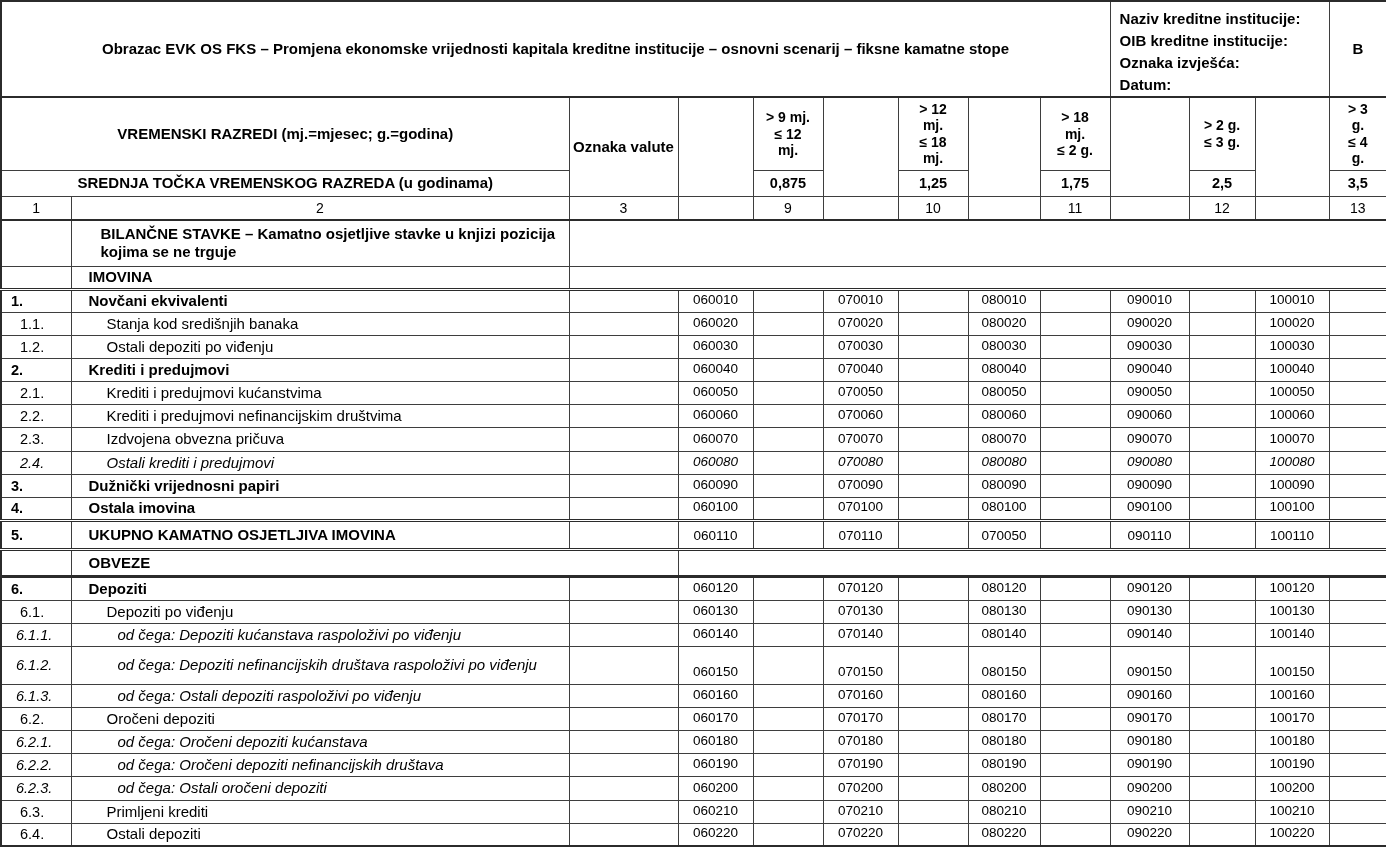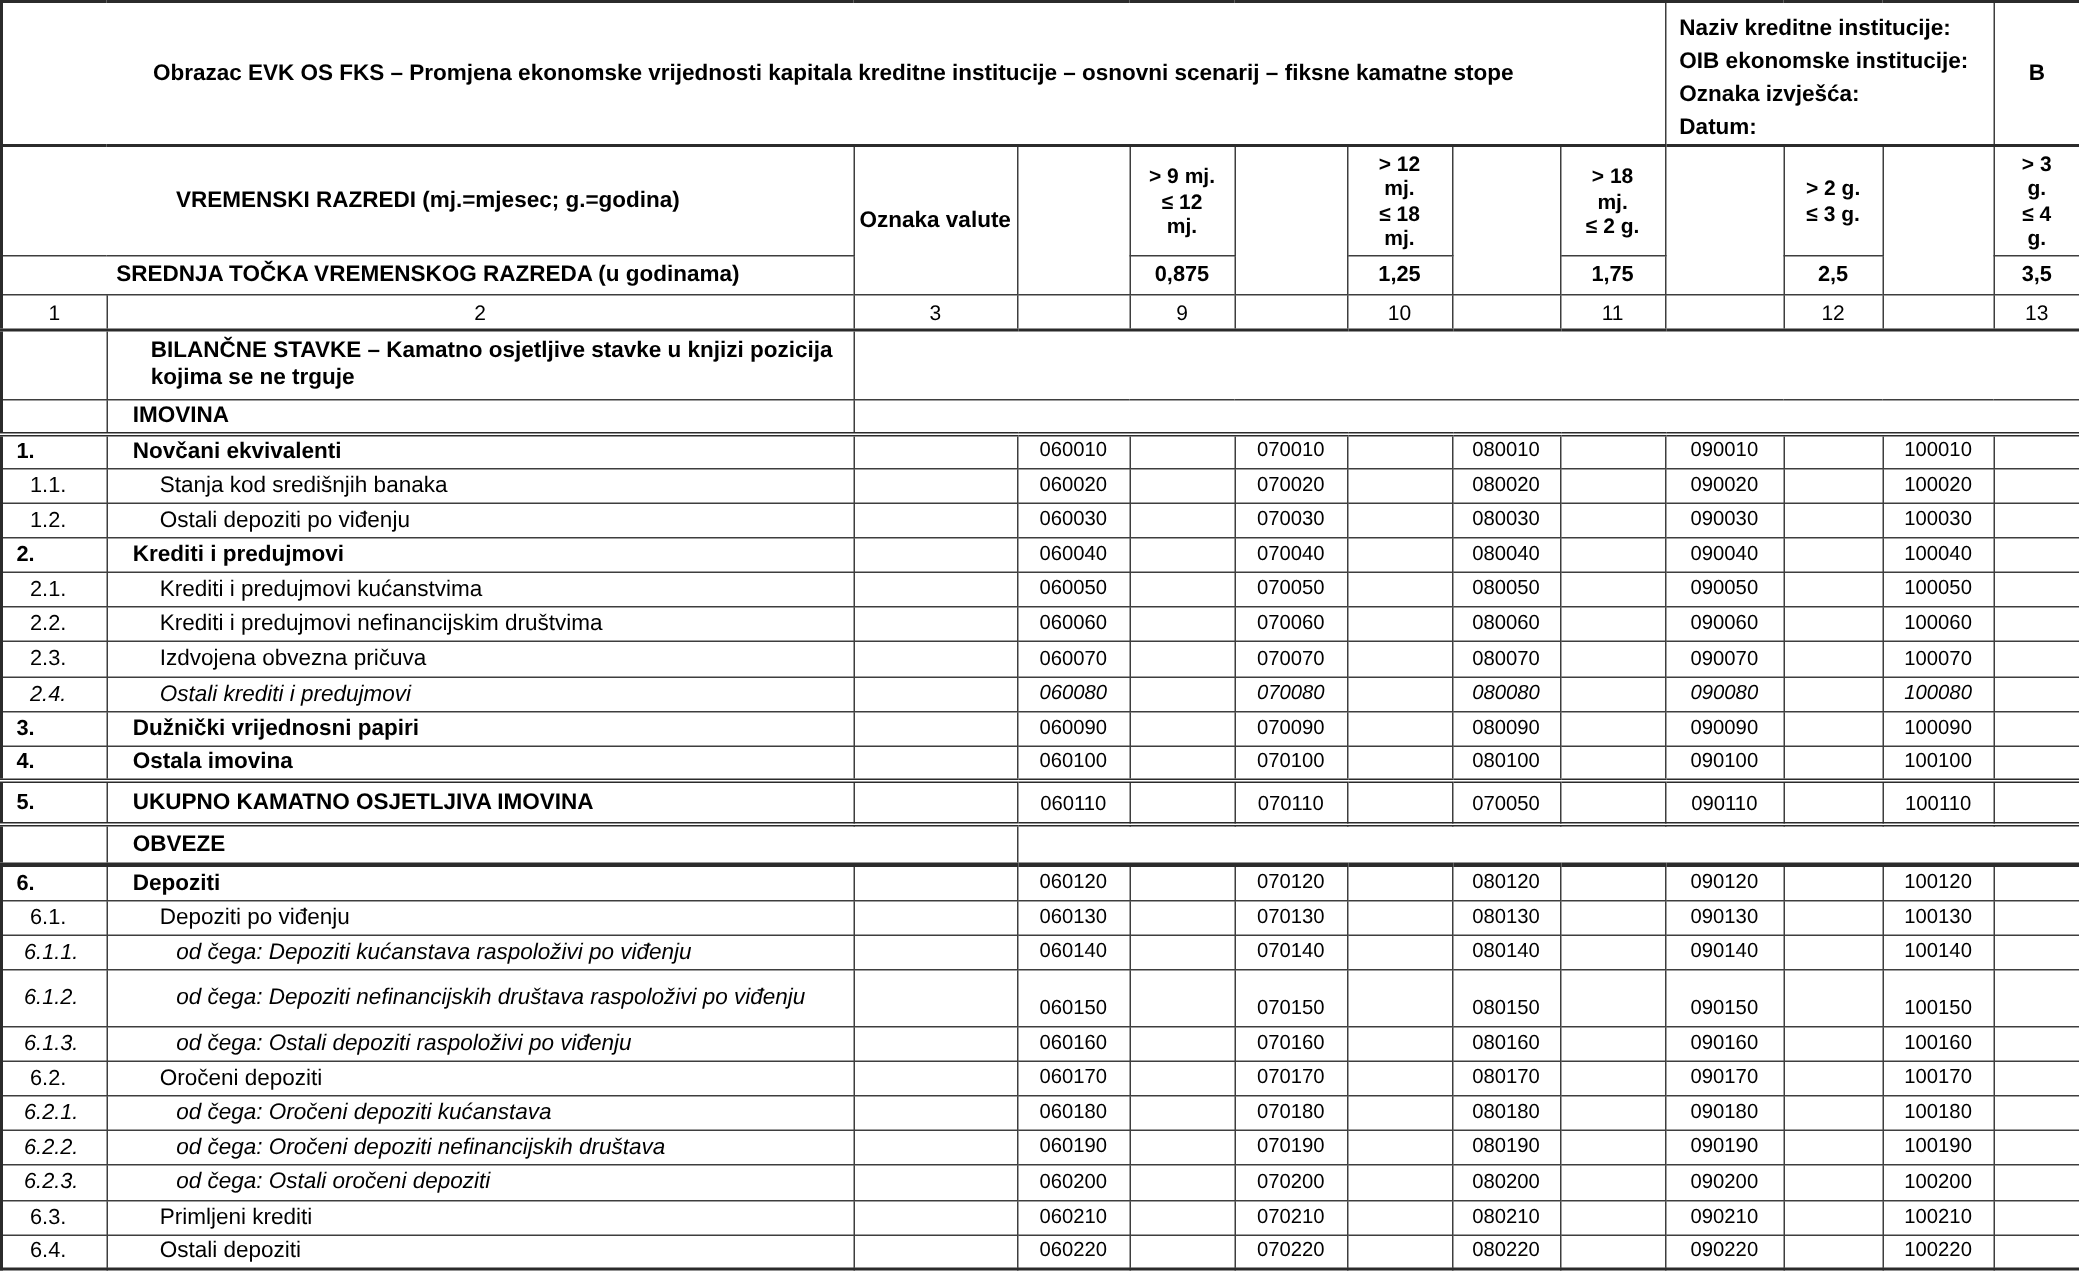--- a/index.html
+++ b/index.html
@@ -61,21 +61,21 @@
         <col style="width:58px">
   </colgroup>
   <tbody>
   <tr class="r-title">
     <td class="title-cell" colspan="9">
       <div>Obrazac EVK OS FKS – Promjena ekonomske vrijednosti kapitala kreditne institucije – osnovni scenarij – fiksne kamatne stope</div>
     </td>
     <td class="inst-cell" colspan="3">
       <div id="inst-lines">
               <div>Naziv kreditne institucije:</div>
-              <div>OIB ekonomske institucije:</div>
+              <div>OIB kreditne institucije:</div>
               <div>Oznaka izvješća:</div>
               <div>Datum:</div>
             </div>
     </td>
     <td class="b-cell">B</td>
   </tr>
   <tr class="r-hdr" id="row-buckets">
     <td class="hdr-label" colspan="2">VREMENSKI RAZREDI (mj.=mjesec; g.=godina)</td>
     <td class="cur-hdr" rowspan="2">Oznaka valute</td>
   <td rowspan="2"></td>

